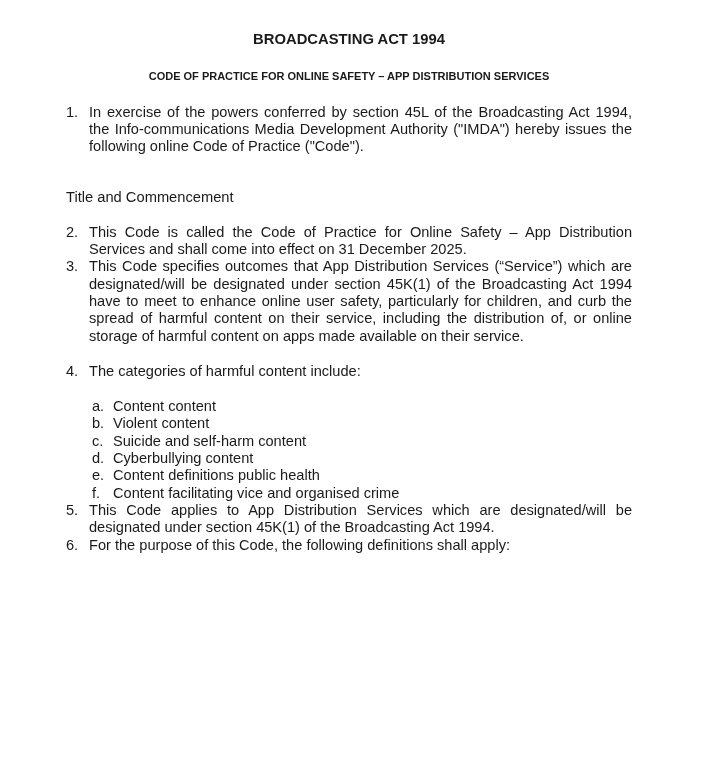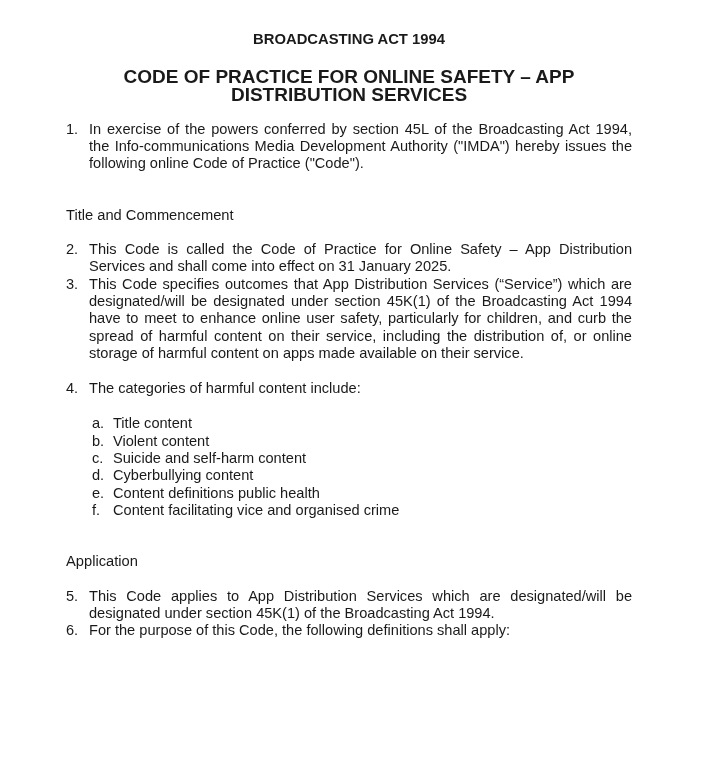--- a/index.html
+++ b/index.html
@@ -25,21 +25,21 @@
   }
   .doc-title {
     margin: 0 0 20px 0;
     font-size: 14.8px;
     line-height: 17.3px;
     font-weight: 700;
     text-align: center;
   }
   .doc-subtitle {
     margin: 0 0 18px 0;
-    font-size: 19px;
+    font-size: 11px;
     line-height: 17.3px;
     font-weight: 700;
     text-align: center;
   }
   .heading {
     margin: 34px 0 17px 0;
     font-size: 14.7px;
     line-height: 17.3px;
     font-weight: 400;
     text-align: left;
@@ -82,38 +82,38 @@
 
   <div class="para">
     <span class="num">1.</span>
     <span class="body">In exercise of the powers conferred by section 45L of the Broadcasting Act 1994, the Info-communications Media Development Authority ("IMDA") hereby issues the following online Code of Practice ("Code").</span>
   </div>
 
   <div class="heading">Title and Commencement</div>
 
   <div class="para">
     <span class="num">2.</span>
-    <span class="body">This Code is called the Code of Practice for Online Safety – App Distribution Services and shall come into effect on 31 January 2025.</span>
+    <span class="body">This Code is called the Code of Practice for Online Safety – App Distribution Services and shall come into effect on 31 December 2025.</span>
   </div>
 
 
   <div class="para">
     <span class="num">3.</span>
     <span class="body">This Code specifies outcomes that App Distribution Services (“Service”) which are designated/will be designated under section 45K(1) of the Broadcasting Act 1994 have to meet to enhance online user safety, particularly for children, and curb the spread of harmful content on their service, including the distribution of, or online storage of harmful content on apps made available on their service.</span>
   </div>
 
   <div class="para gap-above">
     <span class="num">4.</span>
     <span class="body">The categories of harmful content include:</span>
   </div>
 
   <div class="sublist">
     <div class="li">
       <span class="marker">a.</span>
-      <span class="li-text">Title content</span>
+      <span class="li-text">Content content</span>
     </div>
     <div class="li">
       <span class="marker">b.</span>
       <span class="li-text">Violent content</span>
     </div>
     <div class="li">
       <span class="marker">c.</span>
       <span class="li-text">Suicide and self-harm content</span>
     </div>
     <div class="li">
@@ -123,21 +123,20 @@
     <div class="li">
       <span class="marker">e.</span>
       <span class="li-text">Content definitions public health</span>
     </div>
     <div class="li">
       <span class="marker">f.</span>
       <span class="li-text">Content facilitating vice and organised crime</span>
     </div>
   </div>
 
-  <div class="heading">Application</div>
 
   <div class="para">
     <span class="num">5.</span>
     <span class="body">This Code applies to App Distribution Services which are designated/will be designated under section 45K(1) of the Broadcasting Act 1994.</span>
   </div>
 
 
   <div class="para">
     <span class="num">6.</span>
     <span class="body">For the purpose of this Code, the following definitions shall apply:</span>

